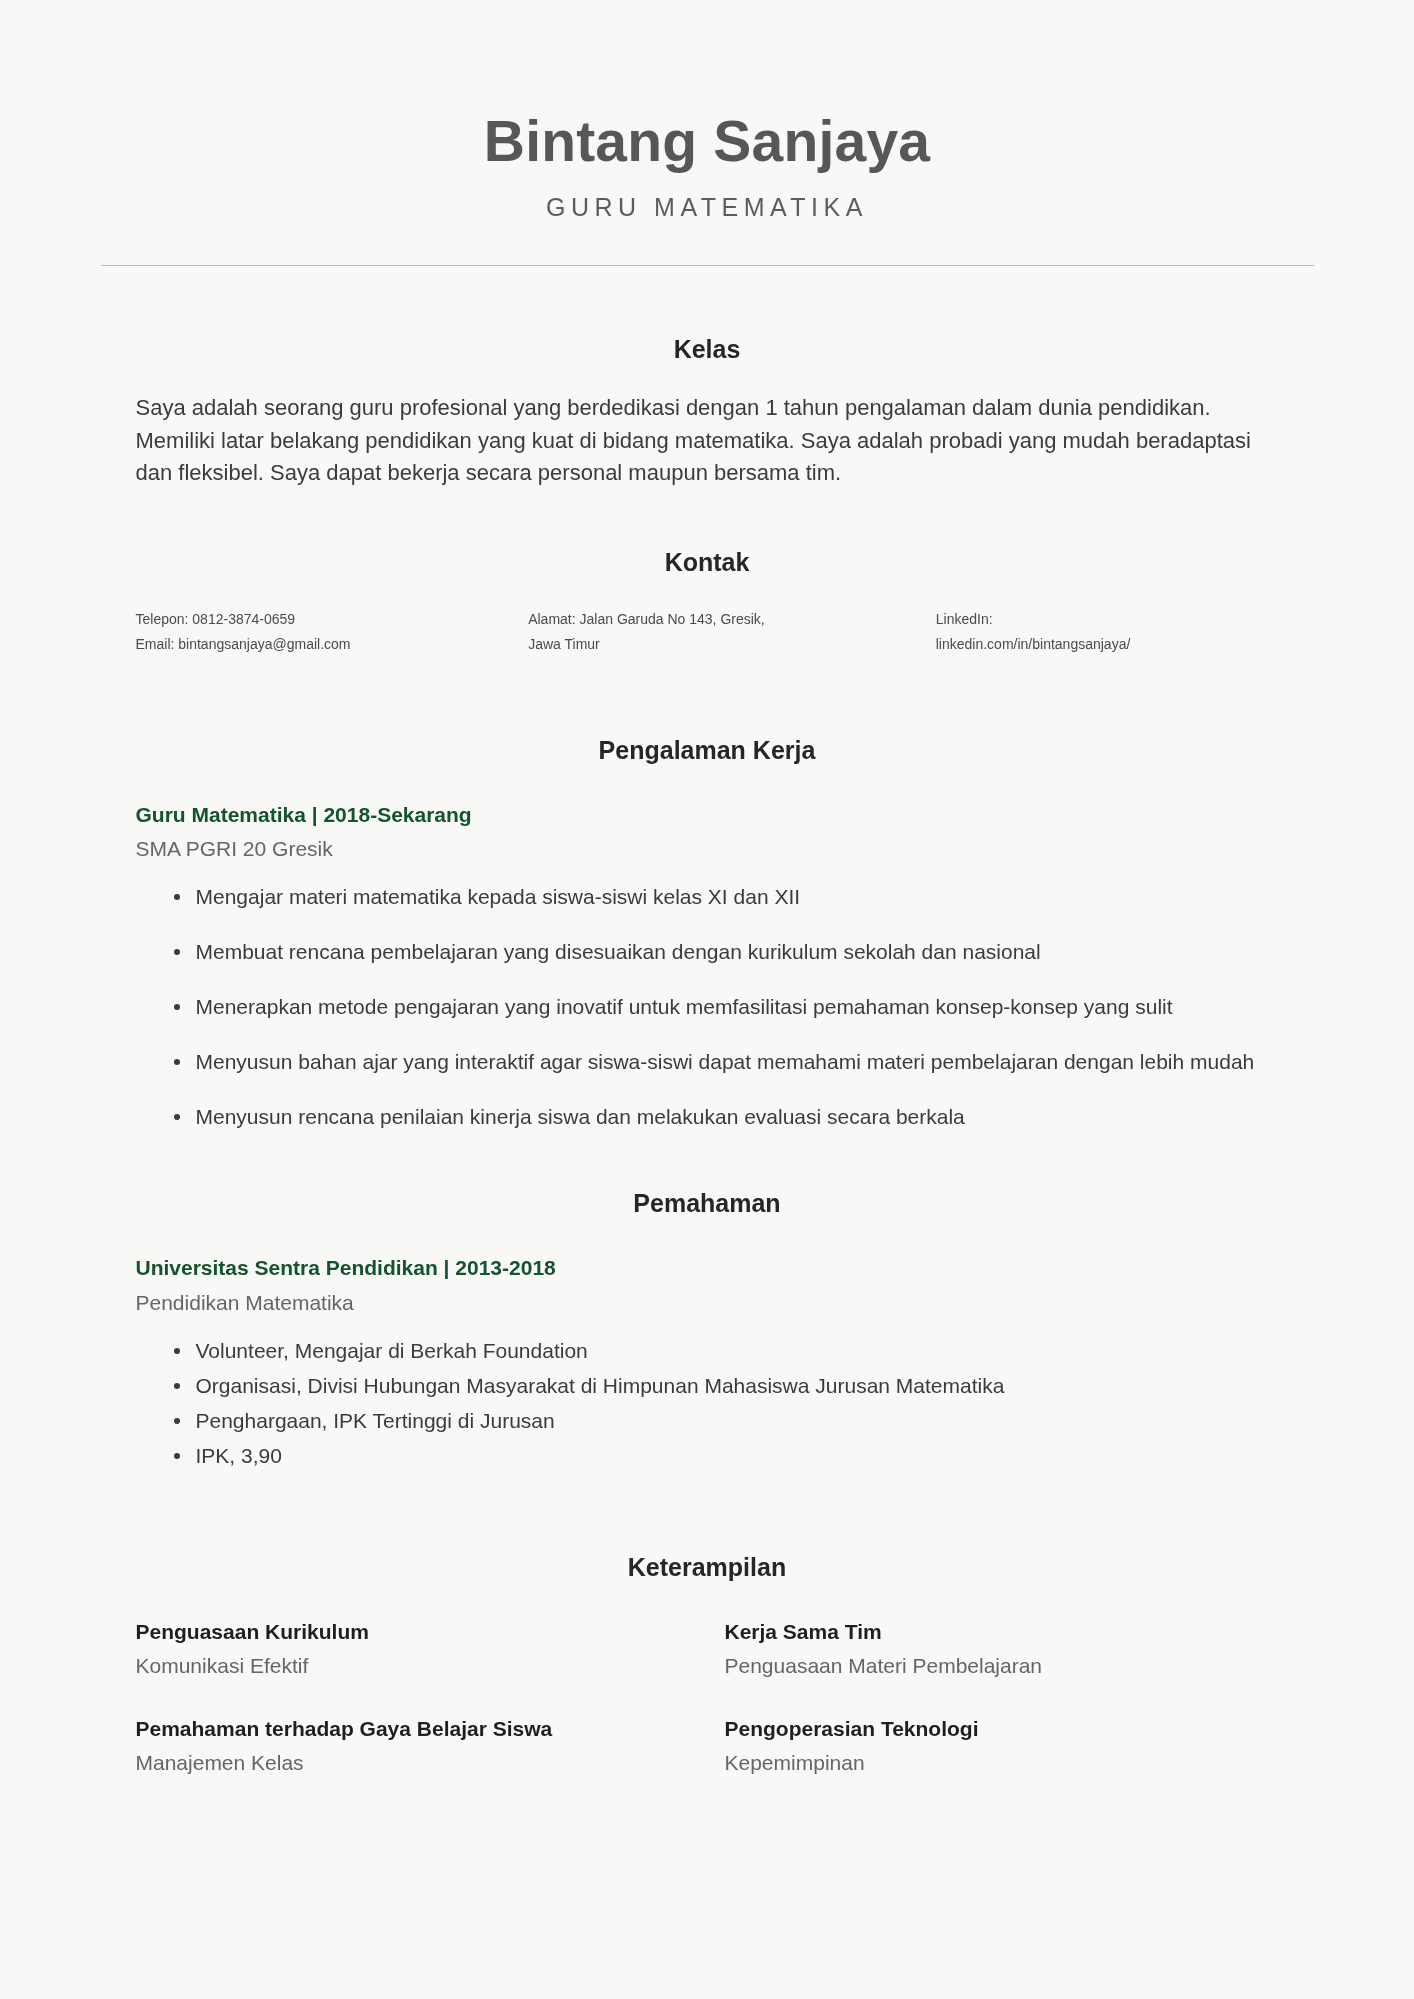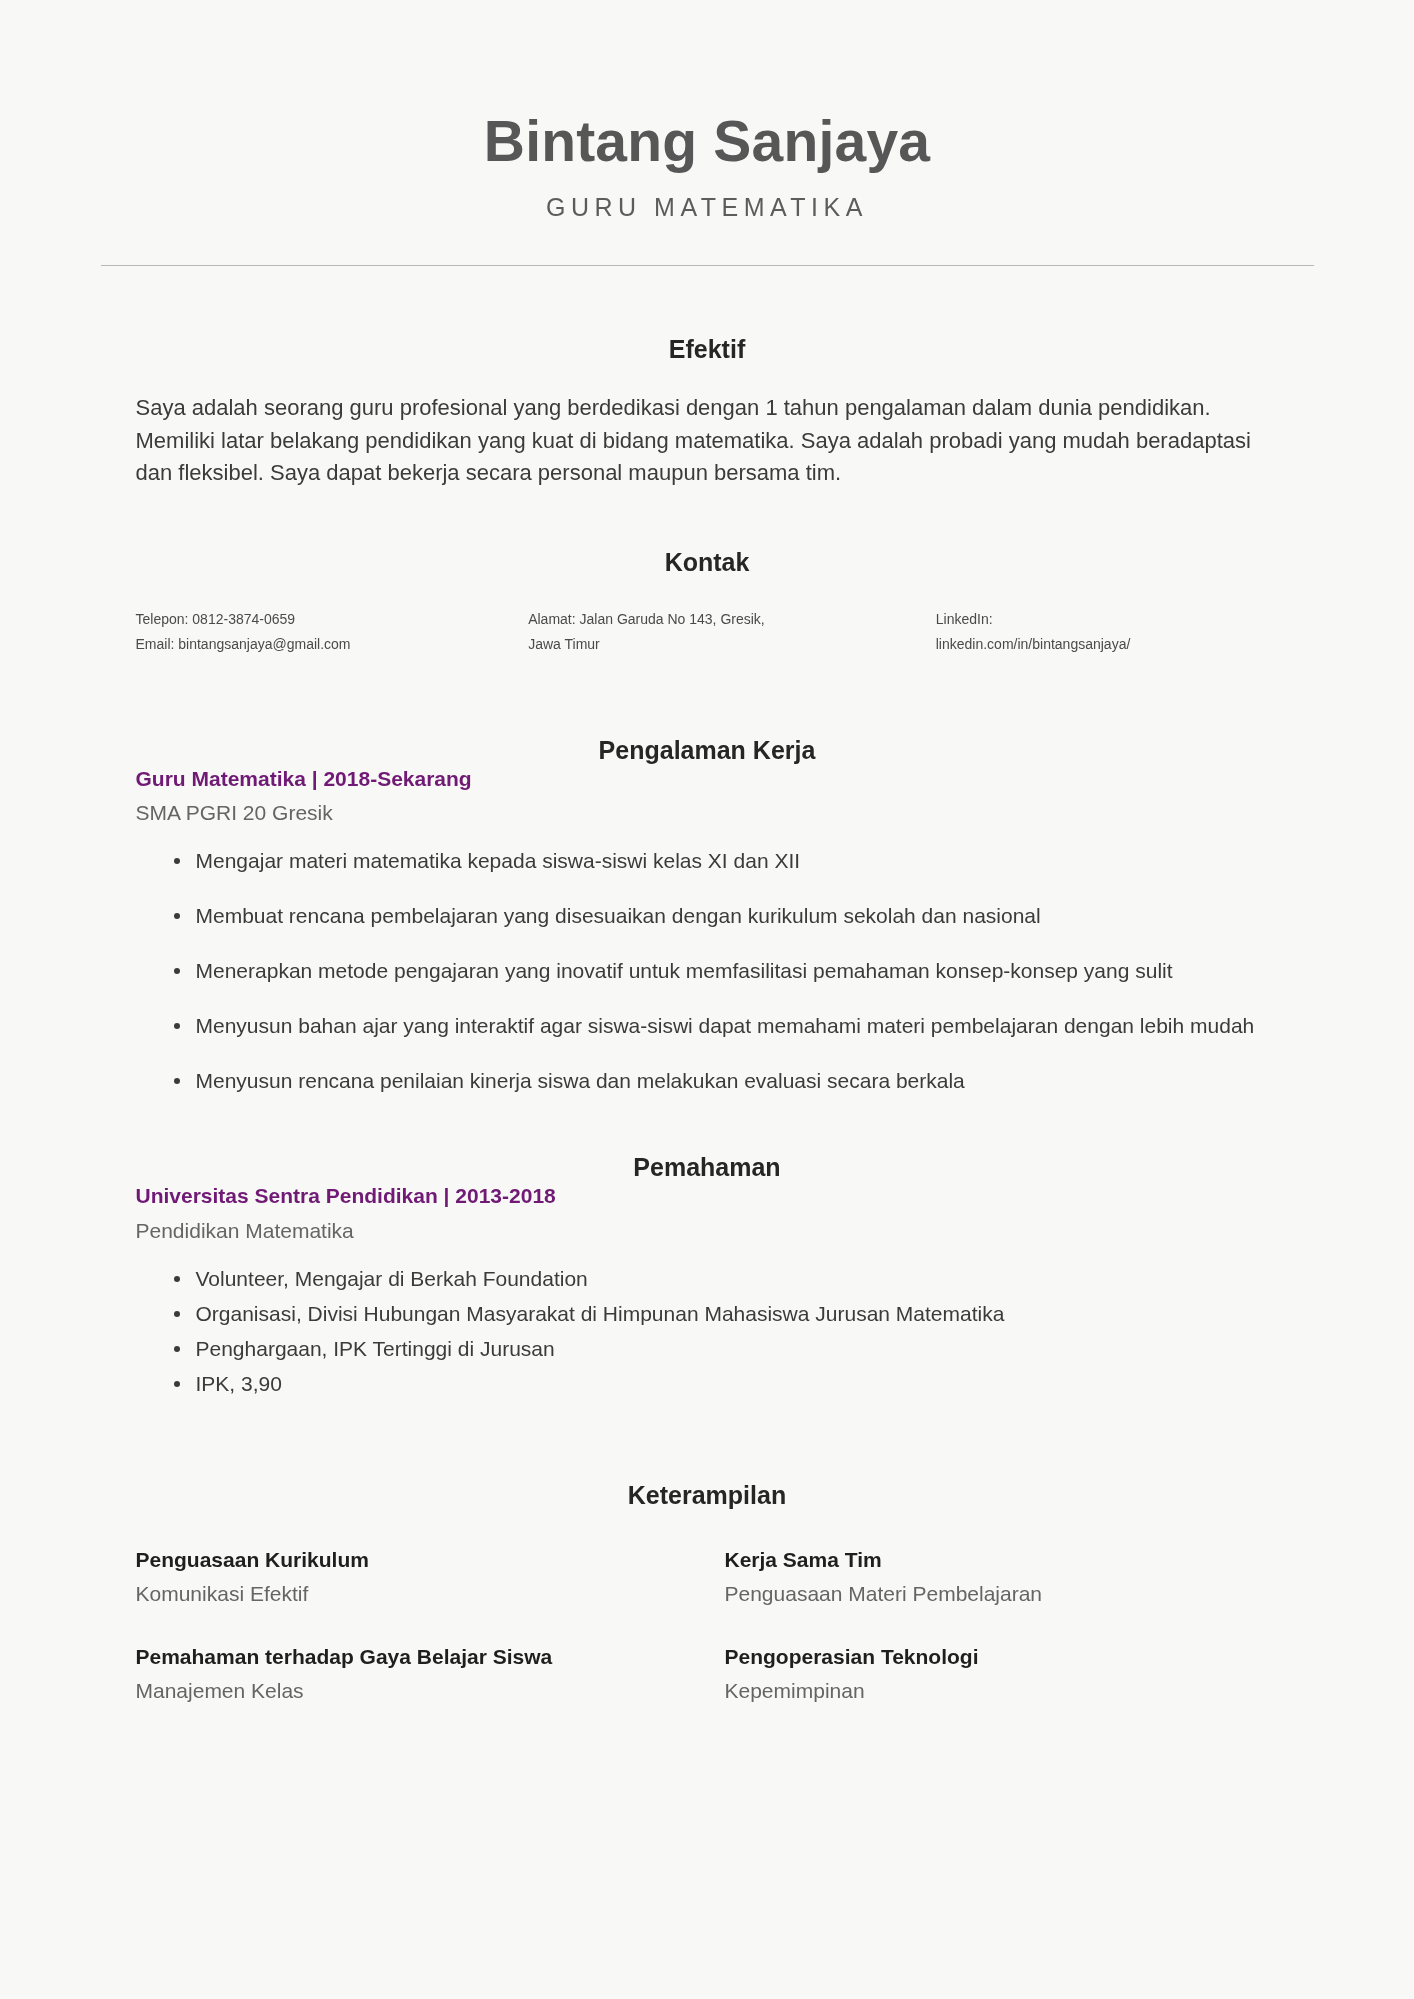--- a/index.html
+++ b/index.html
@@ -95,23 +95,24 @@
     color: #4a4a4a;
   }
   .contact-col.c1 { width: 395px; }
   .contact-col.c2 { width: 410px; }
   .contact-col.c3 { width: 380px; }
   .contact-line { white-space: normal; }
 
   
   .entry { padding: 0 0 0 35px; }
   .entry-head {
-    font-size: 21px;
-    font-weight: bold;
-    color: #701a75;
+    margin-top: 36px;
+    font-size: 21px;
+    font-weight: bold;
+    color: #14532d;
     line-height: 1.3;
   }
   .entry-sub {
     margin-top: 7px;
     font-size: 21px;
     color: #656565;
     line-height: 1.3;
   }
   ul.bullets {
     margin: 18px 0 0 0;
@@ -170,21 +171,21 @@
 
 <div class="page">
 
   <div class="header">
     <h1 class="name">Bintang Sanjaya</h1>
     <div class="role">GURU MATEMATIKA</div>
   </div>
   <div class="rule"></div>
 
   <div class="section sec-profil">
-    <h2 class="section-title">Efektif</h2>
+    <h2 class="section-title">Kelas</h2>
     <p class="body-text">Saya adalah seorang guru profesional yang berdedikasi dengan 1 tahun pengalaman dalam dunia pendidikan. Memiliki latar belakang pendidikan yang kuat di bidang matematika. Saya adalah probadi yang mudah beradaptasi dan fleksibel. Saya dapat bekerja secara personal maupun bersama tim.</p>
   </div>
 
   <div class="section sec-kontak">
     <h2 class="section-title">Kontak</h2>
     <div class="contact-grid">
       <div class="contact-col c1">
         <div class="contact-line">Telepon: 0812-3874-0659</div>
         <div class="contact-line">Email: bintangsanjaya@gmail.com</div>
       </div>

